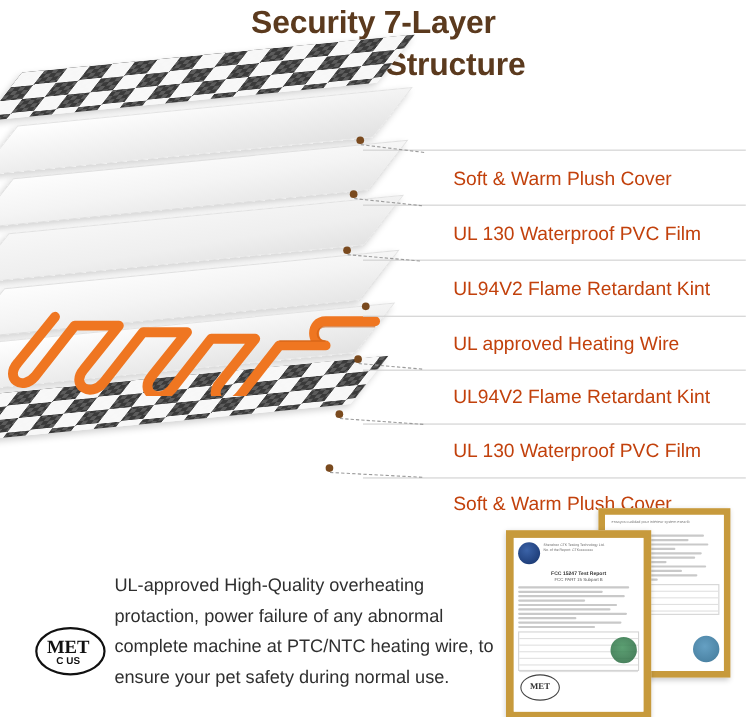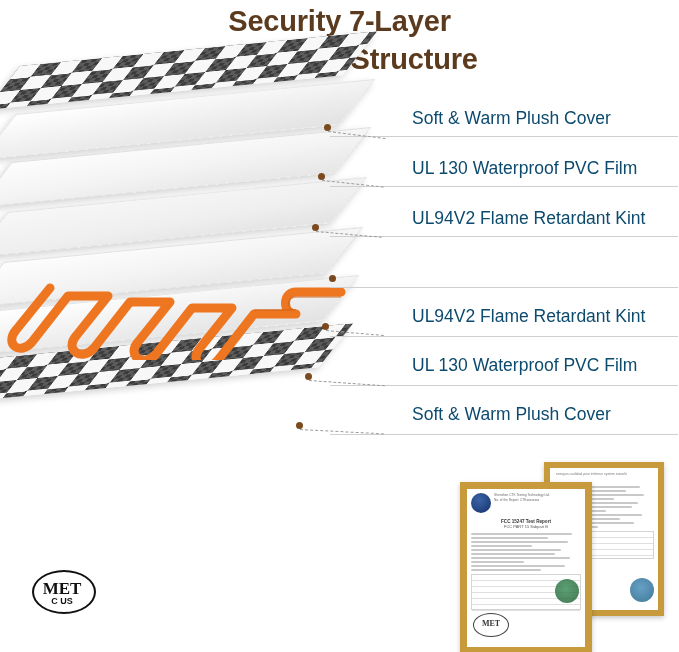--- a/index.html
+++ b/index.html
@@ -96,23 +96,24 @@
     left: 6px;
     top: 180px;
     width: 400px;
     height: 120px;
   }
 
   
   .label {
     position: absolute;
     left: 412px;
-    color: #0c4a6e;
+    color: #c2410c;
     font-size: 17.5px;
     white-space: nowrap;
+    margin-top: 44px;
   }
   .rule {
     position: absolute;
     left: 330px;
     width: 348px;
     height: 0;
     border-top: 1px solid #cfcfcf;
   }
   .dot {
     position: absolute;
@@ -385,20 +386,21 @@
   <div class="dashed" style="left:322px; top:180px; width:62px; transform:rotate(6deg); transform-origin:left center;"></div>
   <div class="label" style="top:158px;">UL 130 Waterproof PVC Film</div>
 
   <div class="rule" style="top:236px;"></div>
   <div class="dot" style="left:312px; top:224px;"></div>
   <div class="dashed" style="left:316px; top:231px; width:66px; transform:rotate(5deg); transform-origin:left center;"></div>
   <div class="label" style="top:208px;">UL94V2 Flame Retardant Kint</div>
 
   <div class="rule" style="top:287px;"></div>
   <div class="dot" style="left:329px; top:275px;"></div>
+  <div class="label" style="top:258px;">UL approved Heating Wire</div>
 
   <div class="rule" style="top:336px;"></div>
   <div class="dot" style="left:322px; top:323px;"></div>
   <div class="dashed" style="left:326px; top:330px; width:58px; transform:rotate(5deg); transform-origin:left center;"></div>
   <div class="label" style="top:306px;">UL94V2 Flame Retardant Kint</div>
 
   <div class="rule" style="top:385px;"></div>
   <div class="dot" style="left:305px; top:373px;"></div>
   <div class="dashed" style="left:309px; top:380px; width:76px; transform:rotate(4deg); transform-origin:left center;"></div>
   <div class="label" style="top:355px;">UL 130 Waterproof PVC Film</div>
@@ -409,20 +411,21 @@
   <div class="label" style="top:404px;">Soft &amp; Warm Plush Cover</div>
 
   <div class="badges">
     <div class="met-wrap">
       <div class="met-oval"></div>
       <div class="met-text">MET</div>
       <div class="met-sub">C            US</div>
     </div>
   </div>
 
+  <div class="blurb">UL-approved High-Quality overheating protaction, power failure of any abnormal complete machine at PTC/NTC heating wire, to ensure your pet safety during normal use.</div>
 
   <div class="certs">
 
     <div class="cert back">
       <div class="cert-inner">
         <div class="cert-top-note">ensayos cualidad
 pour intérieur
 system esearló</div>
         <div class="cert-body" style="margin-top:14px;">
           <div class="bline" style="width:86%"></div>

